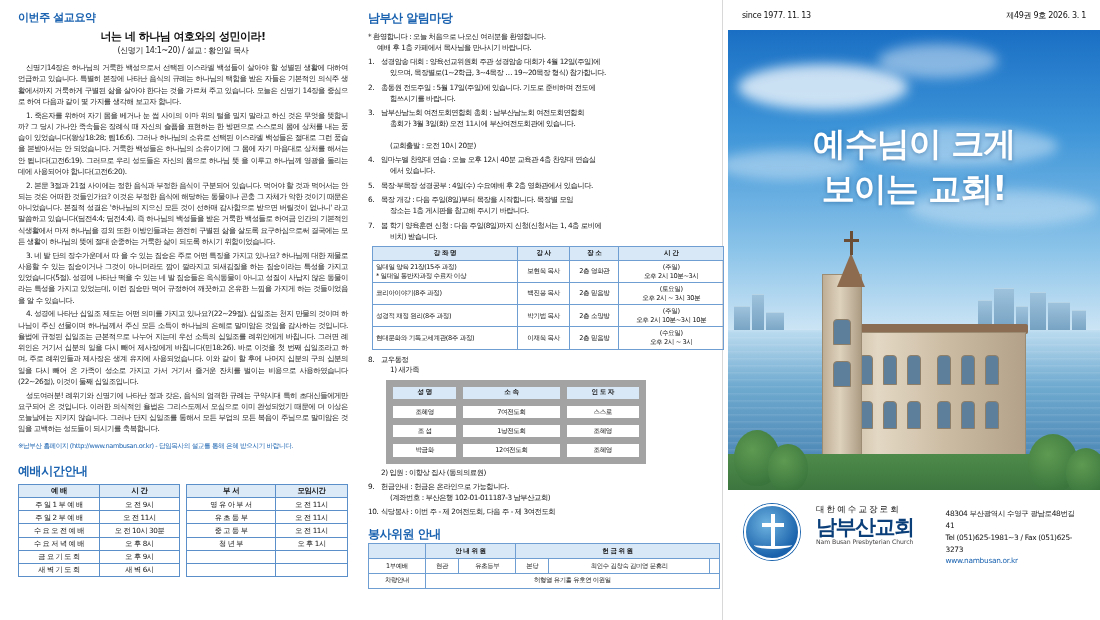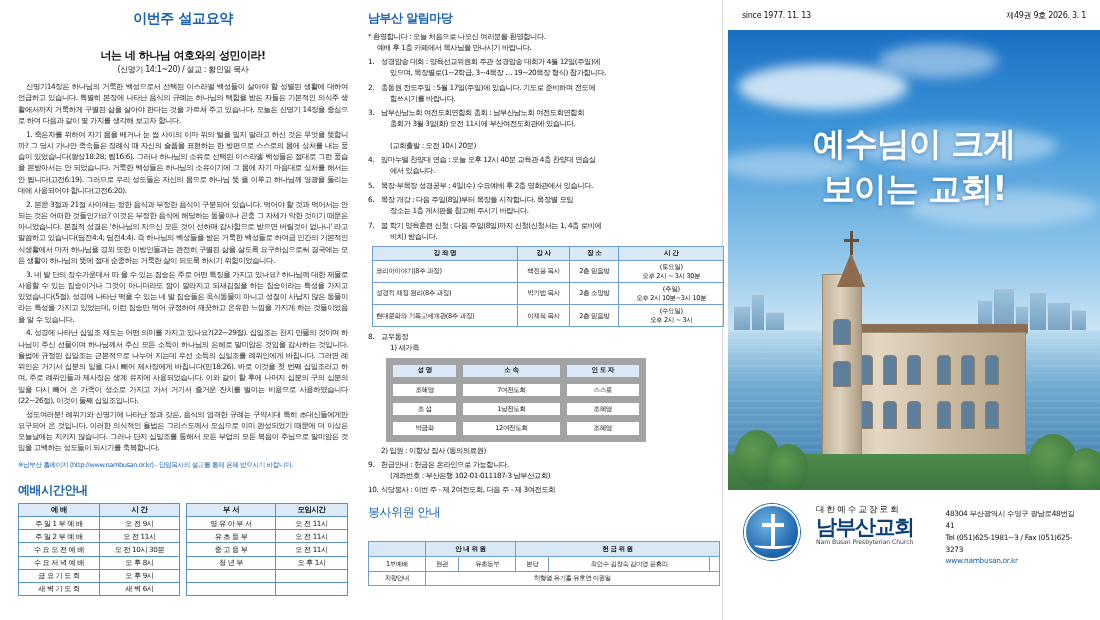--- a/index.html
+++ b/index.html
@@ -10,23 +10,22 @@
     overflow: hidden;
     position: relative;
   }
   .page { width: 1100px; height: 620px; position: relative; background: #fff; }
 
   
   .col-left {
     position: absolute; left: 18px; top: 10px; width: 330px; height: 600px;
   }
   .sect-title {
-    color: #1b63b0; font-size: 14px; font-weight: bold; letter-spacing: -0.4px;
-    margin-bottom: 20px;
-    text-align: center;
+    color: #1b63b0; font-size: 11px; font-weight: bold; letter-spacing: -0.4px;
+    margin-bottom: 4px;
   }
   .sermon-head {
     text-align: center; font-size: 11px; font-weight: bold; color: #111;
     letter-spacing: -0.5px; margin: 4px 0 1px 0;
   }
   .sermon-sub {
     text-align: center; font-size: 8px; color: #222; letter-spacing: -0.4px;
     margin-bottom: 6px;
   }
   .body-text {
@@ -84,22 +83,22 @@
     border-collapse: collapse; font-size: 6.6px; letter-spacing: -0.4px;
     margin: 3px 0 4px 18px; width: 260px;
   }
   table.memT th, table.memT td {
     border: 7px solid #a3a3a3; padding: 1.6px 2px; text-align: center; color: #111;
   }
   table.memT th { background: #d9e8f6; font-weight: bold; }
 
   
   .svc-title {
-    color: #1b63b0; font-size: 12px; font-weight: normal; letter-spacing: -0.5px;
-    margin: 8px 0 20px 0;
+    color: #1b63b0; font-size: 12px; font-weight: bold; letter-spacing: -0.5px;
+    margin: 8px 0 0 0;
   }
   table.svcT {
     border-collapse: collapse; width: 100%; font-size: 6.4px;
     letter-spacing: -0.4px;
   }
   table.svcT th, table.svcT td {
     border: 1px solid #6f9ed2; padding: 2.5px 2px; text-align: center;
     color: #111; line-height: 1.35;
   }
   table.svcT th { background: #d9e8f6; font-weight: bold; font-size: 6.6px; }
@@ -358,20 +357,26 @@
     <table class="dataT">
       <thead>
           <tr id="course-head">
             <th>강 좌 명</th>
             <th>강 사</th>
             <th>장 소</th>
             <th>시 간</th>
           </tr>
         </thead>
       <tbody id="course-body">
+          <tr>
+            <td class="left">일대일 양육 21장(15주 과정)<br>* 일대일 동반자과정 수료자 이상</td>
+            <td>보현욱 목사</td>
+            <td>2층 영화관</td>
+            <td>(주일)<br>오후 2시 10분~3시</td>
+          </tr>
           <tr>
             <td class="left">코리아이야기(8주 과정)</td>
             <td>백진용 목사</td>
             <td>2층 믿음방</td>
             <td>(토요일)<br>오후 2시 ~ 3시 30분</td>
           </tr>
           <tr>
             <td class="left">성경적 재정 원리(8주 과정)</td>
             <td>박기범 목사</td>
             <td>2층 소망방</td>

